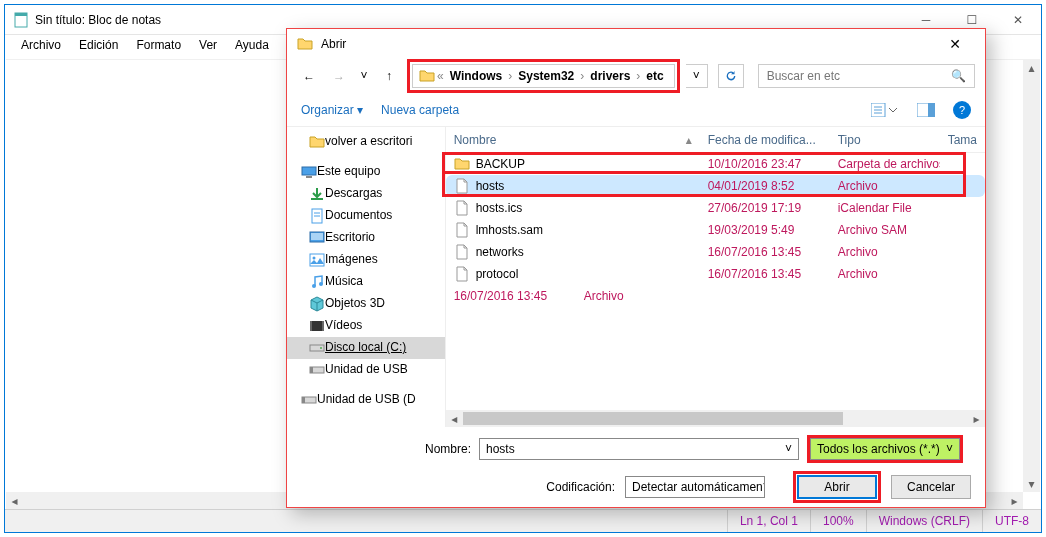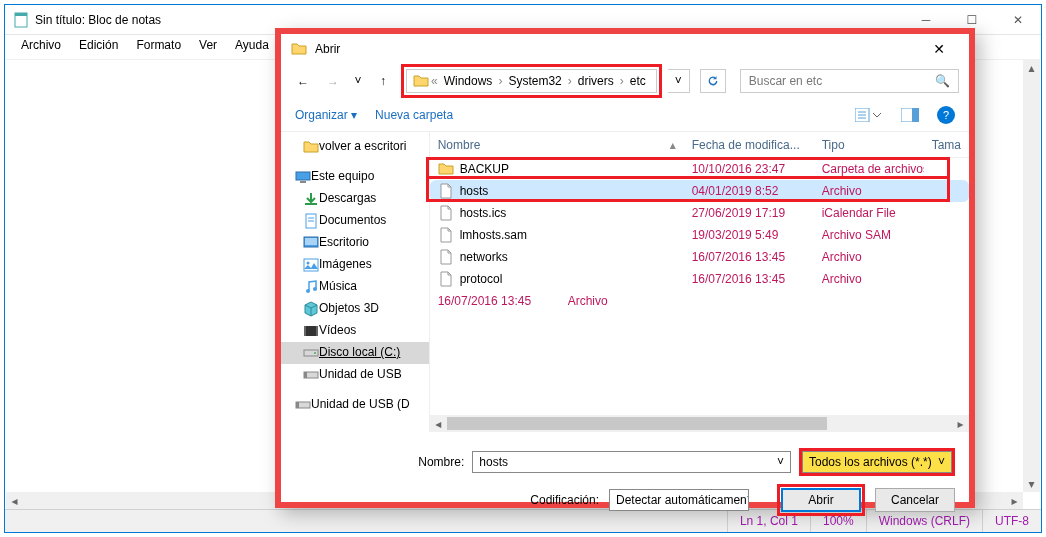--- a/index.html
+++ b/index.html
@@ -16,31 +16,31 @@
 .np-vscroll { position: absolute; top: 54px; right: 1px; width: 17px; bottom: 40px; background: #f0f0f0; }
 .np-vscroll .arrow { height: 17px; display: flex; align-items: center; justify-content: center; color: #666; }
 .np-vscroll .bot { position: absolute; bottom: 0; width: 100%; }
 .np-hscroll { position: absolute; bottom: 23px; left: 1px; right: 18px; height: 17px; background: #f0f0f0; }
 .np-hscroll .arrow { width: 17px; height: 17px; display: inline-flex; align-items: center; justify-content: center; color: #666; }
 .np-hscroll .r { float: right; }
 .np-status { position: absolute; bottom: 0; left: 0; right: 0; height: 23px; border-top: 1px solid #d0d0d0; display: flex; align-items: center; background: #f0f0f0; }
 .np-status .sep { border-left: 1px solid #d0d0d0; height: 100%; }
 .np-status .cell { padding: 0 12px; color: #a21caf; }
 .np-status .spacer { flex: 1; }
-.overlay { position: absolute; top: 28px; left: 275px; width: 700px; height: 480px; background: #fff; border: 6px solid #ef4444; box-shadow: 6px 6px 18px rgba(0,0,0,.25); }
+.overlay { position: absolute; top: 28px; left: 286px; width: 700px; height: 480px; background: #fff; border: 1px solid #ef4444; box-shadow: 6px 6px 18px rgba(0,0,0,.25); }
 .ov-title { height: 30px; display: flex; align-items: center; padding: 0 10px; }
 .ov-title .fold-ico { width: 16px; height: 16px; margin-right: 8px; }
 .ov-title-text { flex: 1; }
 .ov-close { width: 40px; text-align: center; font-size: 14px; }
 .ov-nav { height: 34px; display: flex; align-items: center; padding: 0 10px; gap: 6px; }
 .nav-arrow { width: 24px; height: 24px; display: flex; align-items: center; justify-content: center; }
 .nav-arrow.disabled { color: #aaa; }
 .bc-frame { border: 3px solid #ee1c25; padding: 2px; display: flex; align-items: center; }
 .bc { border: 1px solid #ccc; height: 24px; display: flex; align-items: center; padding: 0 6px; background: #fff; }
-.bc .seg { padding: 0 4px; }
+.bc .seg { padding: 0 4px; font-weight: bold; }
 .bc .chev { color: #888; padding: 0 2px; }
 .bc-drop { border: 1px solid #ccc; border-left: none; height: 24px; width: 22px; display: flex; align-items: center; justify-content: center; }
 .refresh { border: 1px solid #ccc; height: 24px; width: 26px; display: flex; align-items: center; justify-content: center; margin-left: 4px; }
 .search { border: 1px solid #ccc; height: 24px; flex: 1; display: flex; align-items: center; padding: 0 8px; margin-left: 8px; color: #777; }
 .search .sico { margin-left: auto; color: #555; }
 .ov-toolbar { height: 34px; display: flex; align-items: center; padding: 0 14px; gap: 18px; border-bottom: 1px solid #eee; }
 .ov-toolbar .org { color: #1a6fbf; }
 .ov-toolbar .tbr { margin-left: auto; display: flex; align-items: center; gap: 12px; }
 .view-ico { width: 30px; height: 22px; border: 1px solid transparent; display: flex; align-items: center; justify-content: center; }
 .help-ico { width: 18px; height: 18px; border-radius: 50%; background: #0078d7; color: #fff; display: flex; align-items: center; justify-content: center; font-size: 11px; }
@@ -61,26 +61,26 @@
 .row { display: flex; height: 22px; align-items: center; border-radius: 6px; }
 .row .col { padding: 0 8px; color: #be185d; white-space: nowrap; overflow: hidden; }
 .row .c1 { color: #000; display: flex; align-items: center; gap: 6px; }
 .row.sel { background: #cde8ff; }
 .red-box-row0 { position: absolute; left: -4px; top: -1px; width: 524px; height: 22px; border: 3px solid #ee1c25; pointer-events: none; }
 .red-box-row1 { position: absolute; left: -4px; top: 18px; width: 524px; height: 26px; border: 3px solid #ee1c25; pointer-events: none; }
 .list-hscroll { position: absolute; bottom: 0; left: 0; right: 0; height: 17px; background: #f0f0f0; }
 .list-hscroll .arrow { width: 17px; height: 17px; display: inline-flex; align-items: center; justify-content: center; color: #666; }
 .list-hscroll .r { float: right; }
 .list-hscroll .thumb { position: absolute; left: 17px; top: 2px; height: 13px; width: 380px; background: #c8c8c8; }
-.ov-bottom { padding: 16px 14px 14px 14px; }
+.ov-bottom { padding: 8px 14px 14px 14px; }
 .form-row { display: flex; align-items: center; margin-bottom: 8px; gap: 8px; }
 .form-row .lbl { width: 170px; text-align: right; }
 .fn-input { border: 1px solid #888; height: 22px; padding: 0 6px; background: #fff; width: 320px; display: flex; align-items: center; justify-content: space-between; }
 .ft-frame { border: 3px solid #ee1c25; }
-.ft-select { border: 1px solid #888; height: 22px; padding: 0 6px; background: #fde047; width: 150px; display: flex; align-items: center; justify-content: space-between; }
+.ft-select { border: 1px solid #888; height: 22px; padding: 0 6px; background: #bef264; width: 150px; display: flex; align-items: center; justify-content: space-between; }
 .enc-select { border: 1px solid #888; height: 22px; padding: 0 6px; background: #fff; width: 140px; display: flex; align-items: center; justify-content: space-between; white-space: nowrap; overflow: hidden; }
 .btns-row { display: flex; justify-content: flex-end; gap: 10px; align-items: center; }
 .btn { border: 1px solid #aaa; background: #e9e9e9; height: 24px; width: 80px; display: flex; align-items: center; justify-content: center; }
 .btn.primary { border: 2px solid #0078d7; }
 .btn-frame { border: 3px solid #ee1c25; padding: 1px; }
 svg { display: block; }
 </style>
 </head>
 <body>
 

